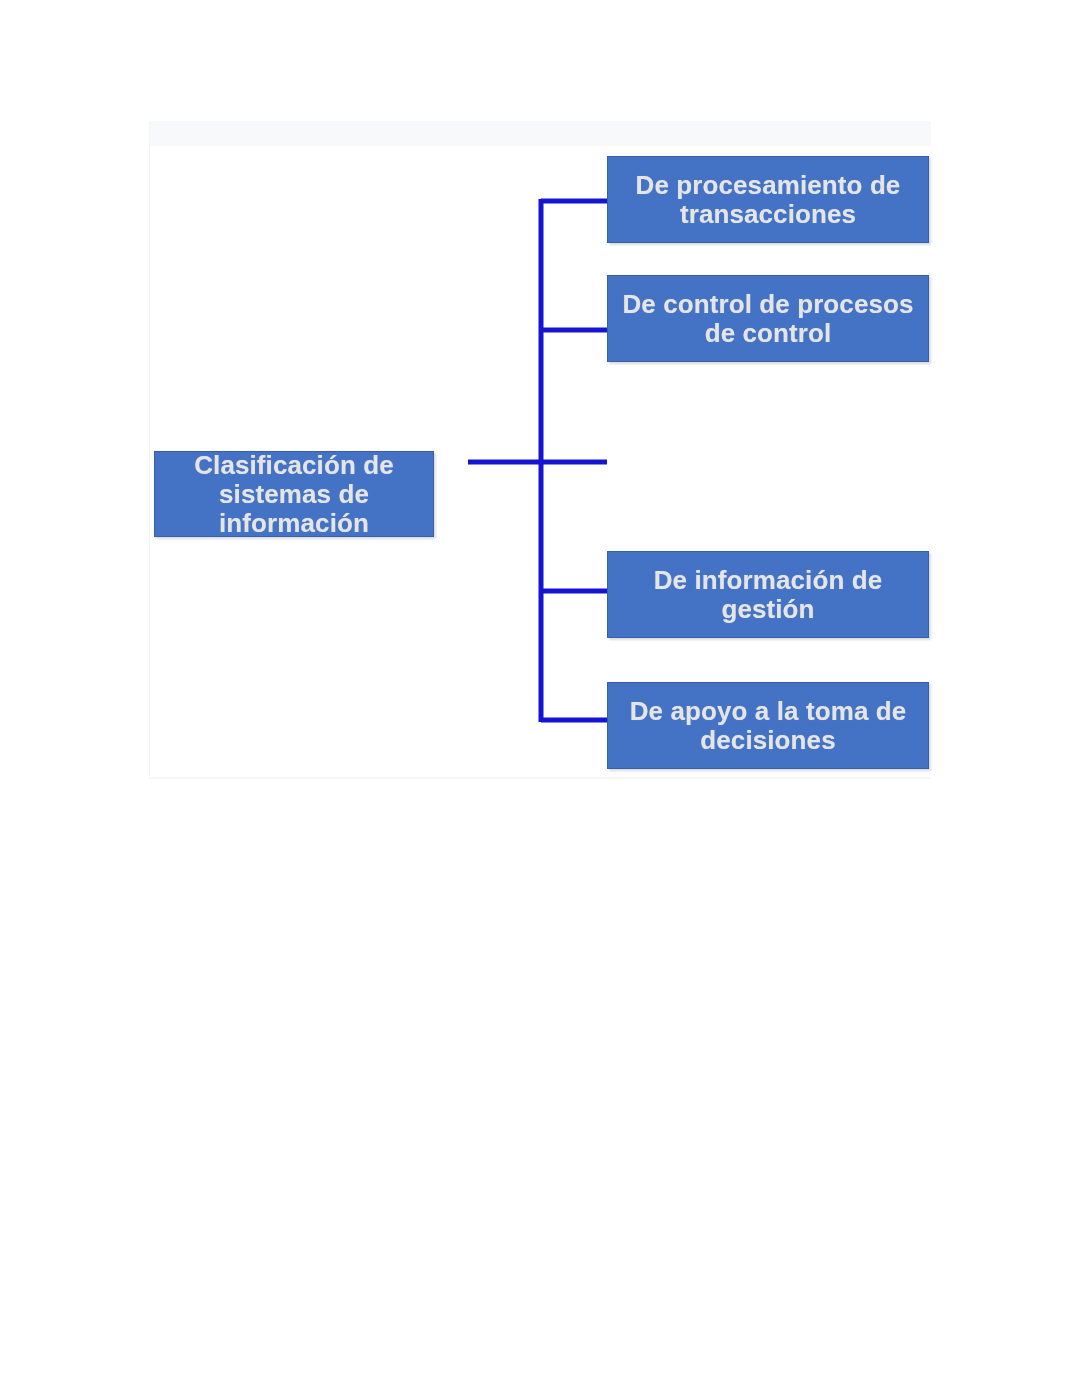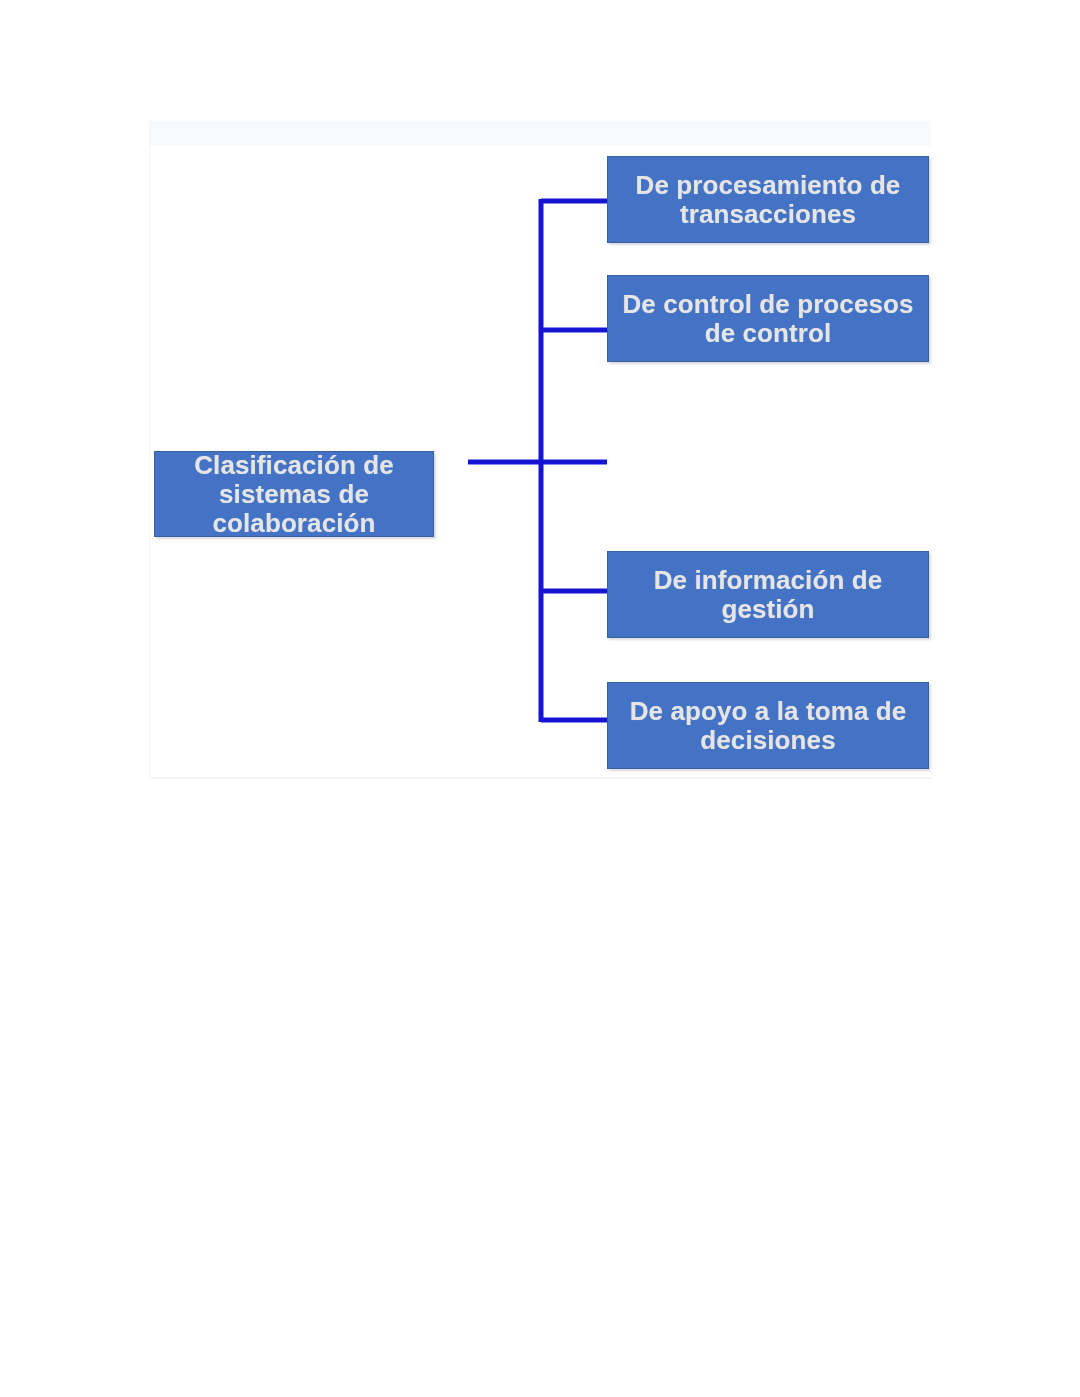--- a/index.html
+++ b/index.html
@@ -127,21 +127,21 @@
       <line x1="392" y1="80" x2="458" y2="80" stroke="#1414d2" stroke-width="5"></line>
       <line x1="392" y1="209" x2="458" y2="209" stroke="#1414d2" stroke-width="5"></line>
       <line x1="392" y1="341" x2="458" y2="341" stroke="#1414d2" stroke-width="5"></line>
       <line x1="392" y1="470" x2="458" y2="470" stroke="#1414d2" stroke-width="5"></line>
       <line x1="392" y1="599" x2="458" y2="599" stroke="#1414d2" stroke-width="5"></line>
     </svg>
 
     <div class="node" id="node-root">
       <span class="node-label">
         <span>Clasificación de</span><br>
-        <span>sistemas de colaboración</span>
+        <span>sistemas de información</span>
       </span>
     </div>
 
     <div class="node node-child" id="node-child-0">
       <span class="node-label">
         <span>De procesamiento de</span><br>
         <span>transacciones</span>
       </span>
     </div>
 

